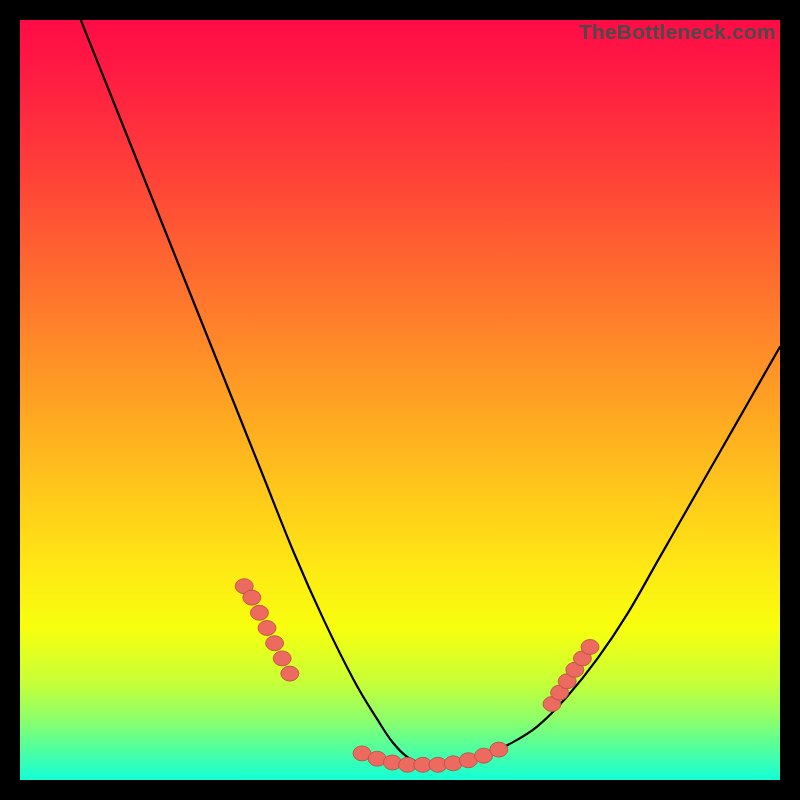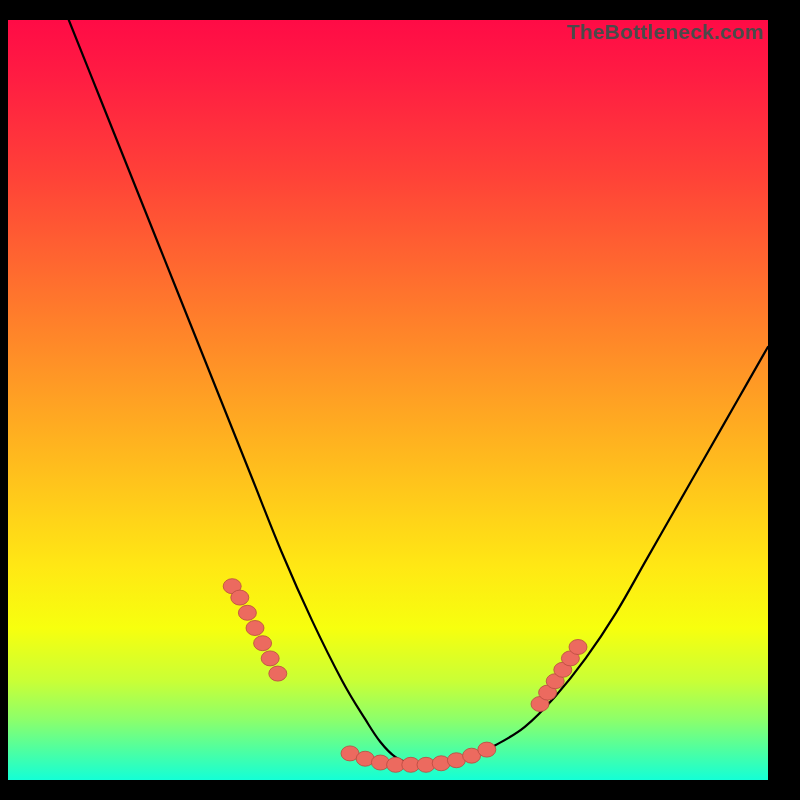--- a/index.html
+++ b/index.html
@@ -6,21 +6,21 @@
     margin: 0;
     padding: 0;
     width: 800px;
     height: 800px;
     background: #000;
     font-family: Arial, Helvetica, sans-serif;
     overflow: hidden;
   }
   .frame {
     position: absolute;
-    left: 8px;
+    left: 20px;
     top: 20px;
     width: 760px;
     height: 760px;
     background: #000;
   }
   .plot-area {
     position: absolute;
     left: 0;
     top: 0;
     width: 760px;

